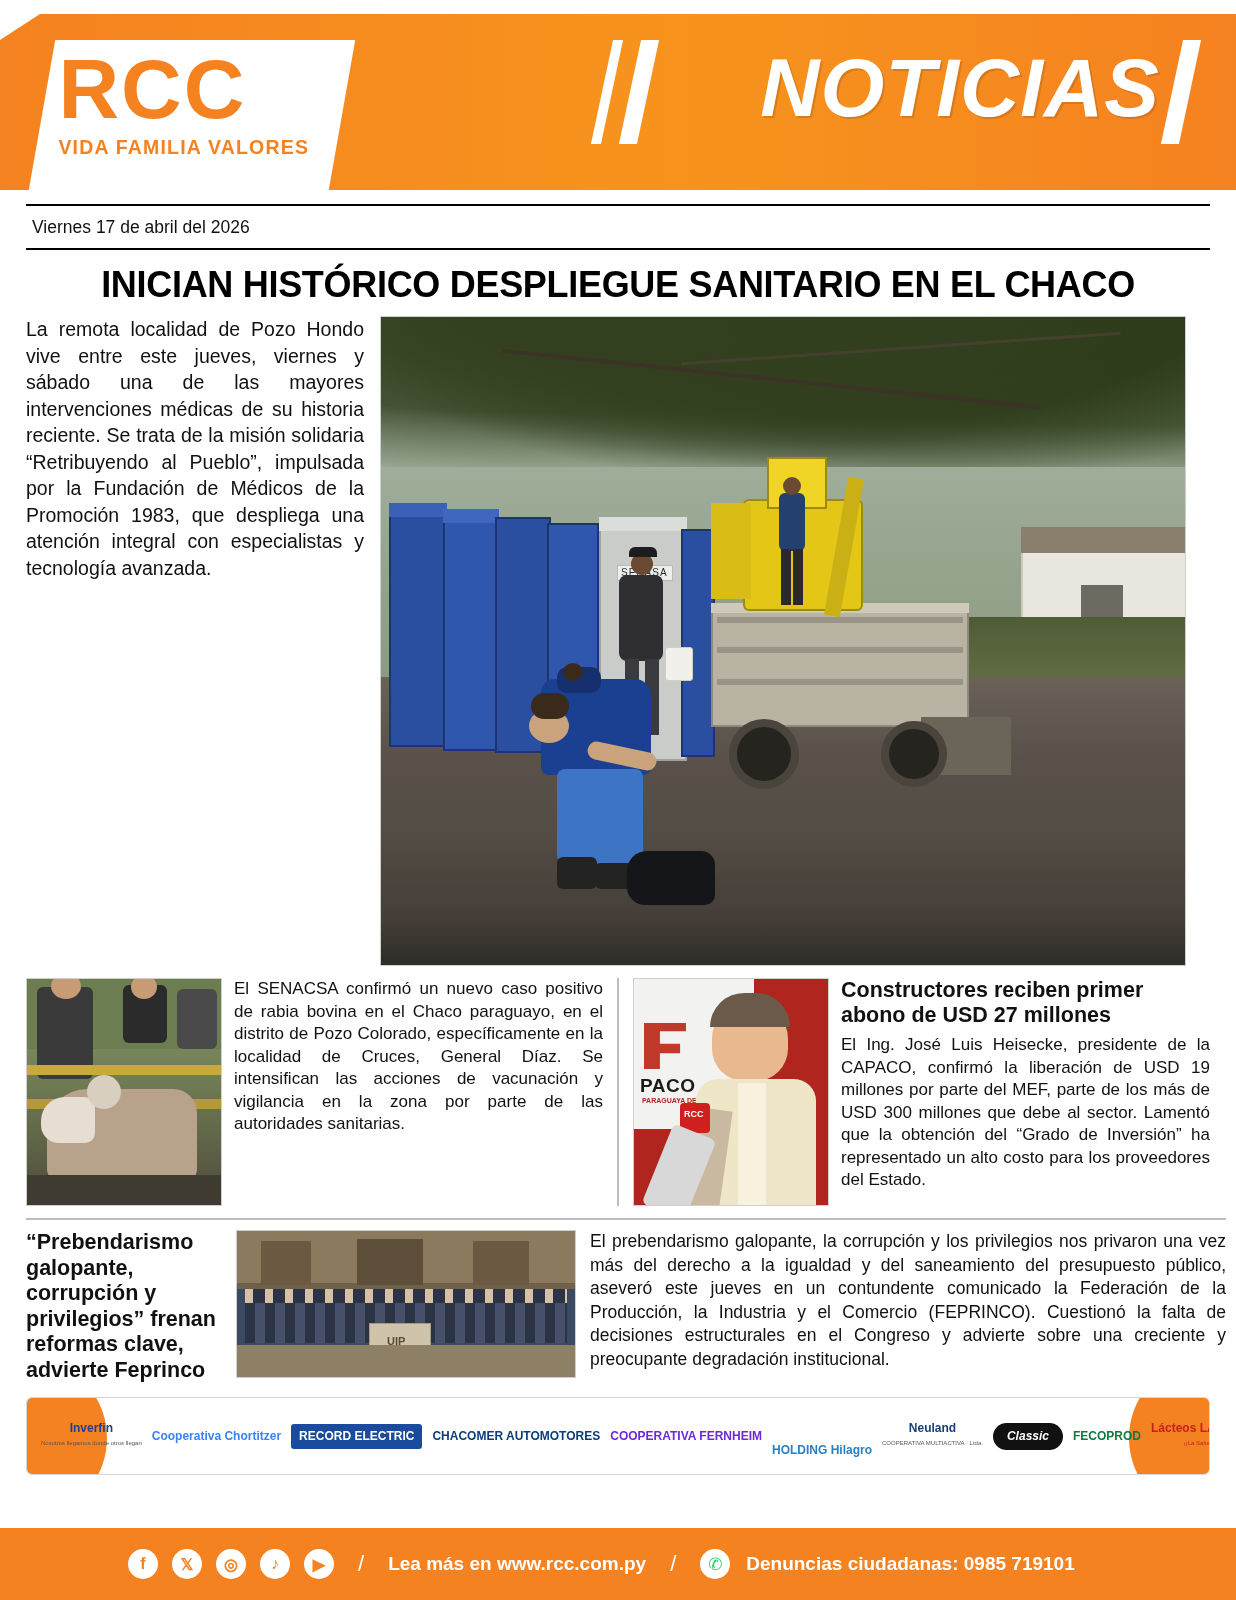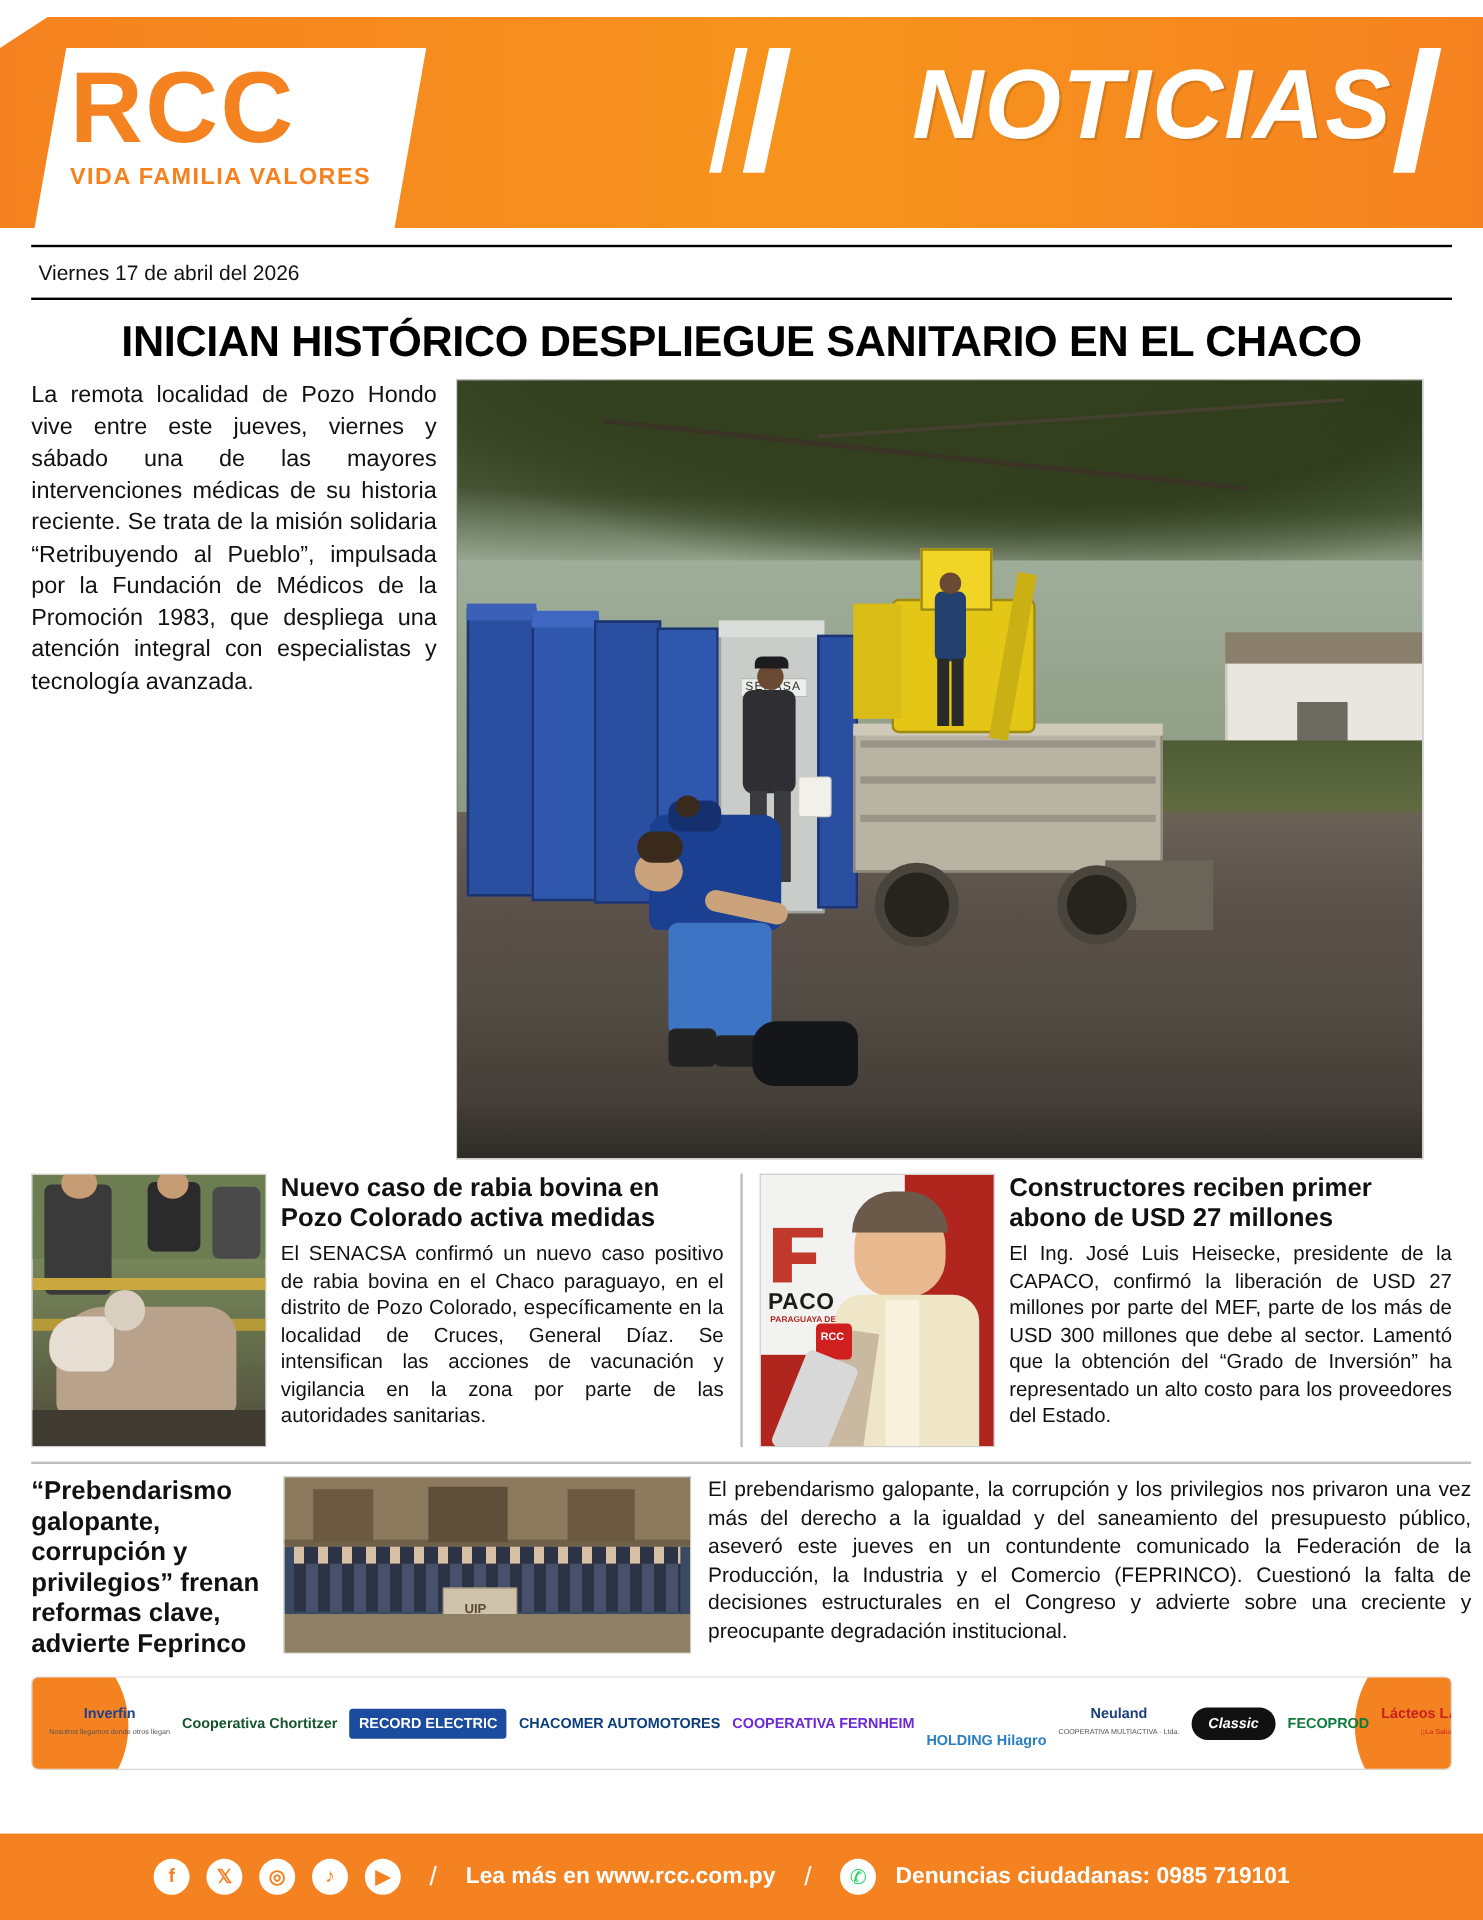--- a/index.html
+++ b/index.html
@@ -252,21 +252,20 @@
         <div class="ph" style="left:104px;top:-4px;width:26px;height:24px;border-radius:50%;background:#c79b74;"></div>
         <div class="ph" style="left:150px;top:10px;width:40px;height:60px;background:#4a4a4a;border-radius:6px;"></div>
         <div class="ph" style="left:0;top:86px;width:196px;height:10px;background:#c8a83f;"></div>
         <div class="ph" style="left:0;top:120px;width:196px;height:10px;background:#b79a38;"></div>
         <div class="ph" style="left:20px;top:110px;width:150px;height:92px;background:#b8a28c;border-radius:40px 24px 12px 12px;"></div>
         <div class="ph" style="left:14px;top:118px;width:54px;height:46px;background:#e6ded2;border-radius:24px 10px 10px 18px;"></div>
         <div class="ph" style="left:60px;top:96px;width:34px;height:34px;background:#d9cfc0;border-radius:50%;"></div>
         <div class="ph" style="left:0;top:196px;width:196px;height:32px;background:#3f3b31;"></div>
       </div>
       <div class="sec-text">
-        <div class="sec-title">Nuevo caso de rabia bovina en Pozo Colorado activa medidas</div>
         <p class="sec-body">El SENACSA confirmó un nuevo caso positivo de rabia bovina en el Chaco paraguayo, en el distrito de Pozo Colorado, específicamente en la localidad de Cruces, General Díaz. Se intensifican las acciones de vacunación y vigilancia en la zona por parte de las autoridades sanitarias.</p>
       </div>
     </div>
 
     <div class="divider-v"></div>
 
     <div class="sec-item">
       <div class="sec-img">
         <div class="ph" style="left:0;top:0;width:196px;height:228px;background:#b0261f;"></div>
         <div class="ph" style="left:0;top:0;width:120px;height:150px;background:#f2f2f0;"></div>
@@ -277,21 +276,21 @@
         <div class="ph" style="left:76px;top:14px;width:80px;height:34px;border-radius:40px 40px 0 0;background:#6b5a4a;"></div>
         <div class="ph" style="left:62px;top:100px;width:120px;height:128px;background:#efe6c8;border-radius:22px 22px 0 0;"></div>
         <div class="ph" style="left:104px;top:104px;width:28px;height:124px;background:#f7f1dd;"></div>
         <div class="ph" style="left:58px;top:130px;width:34px;height:98px;background:#c9b9a0;transform:rotate(8deg);"></div>
         <div class="ph" style="left:46px;top:124px;width:30px;height:30px;background:#cf1f1f;border-radius:4px;"></div>
         <div class="ph" style="left:50px;top:130px;font-size:9px;font-weight:bold;color:#fff;">RCC</div>
         <div class="ph" style="left:22px;top:150px;width:46px;height:86px;background:#d8d8d8;transform:rotate(22deg);border-radius:6px;"></div>
       </div>
       <div class="sec-text">
         <div class="sec-title">Constructores reciben primer abono de USD 27 millones</div>
-        <p class="sec-body">El Ing. José Luis Heisecke, presidente de la CAPACO, confirmó la liberación de USD 27 millones por parte del MEF, parte de los más de USD 300 millones que debe al sector. Lamentó que la obtención del “Grado de Inversión” ha representado un alto costo para los proveedores del Estado.</p>
+        <p class="sec-body">El Ing. José Luis Heisecke, presidente de la CAPACO, confirmó la liberación de USD 19 millones por parte del MEF, parte de los más de USD 300 millones que debe al sector. Lamentó que la obtención del “Grado de Inversión” ha representado un alto costo para los proveedores del Estado.</p>
       </div>
     </div>
   </div>
 
   <div class="third-row">
     <div class="third-title">“Prebendarismo galopante, corrupción y privilegios” frenan reformas clave, advierte Feprinco</div>
 
     <div class="third-img">
       <div class="ph" style="left:0;top:0;width:340px;height:148px;background:#c8b89a;"></div>
       <div class="ph" style="left:0;top:0;width:340px;height:54px;background:#8c7a5e;"></div>
@@ -308,21 +307,21 @@
     </div>
 
     <div class="third-body">El prebendarismo galopante, la corrupción y los privilegios nos privaron una vez más del derecho a la igualdad y del saneamiento del presupuesto público, aseveró este jueves en un contundente comunicado la Federación de la Producción, la Industria y el Comercio (FEPRINCO). Cuestionó la falta de decisiones estructurales en el Congreso y advierte sobre una creciente y preocupante degradación institucional.</div>
   </div>
 
   <div class="sponsors">
     <div class="sp" style="color:#1b3f91;">
       <span>Inverfin</span><br>
       <span style="font-size:6px;font-weight:normal;color:#555;">Nosotros llegamos donde otros llegan</span>
     </div>
-    <div class="sp" style="color:#14532d;">
+    <div class="sp" style="color:#3b82f6;">
       <span>Cooperativa Chortitzer</span>
     </div>
     <div class="sp" style="color:#fff;background:#1b4b9c;padding:6px 8px;border-radius:3px;">
       <span>RECORD ELECTRIC</span>
     </div>
     <div class="sp" style="color:#0a3d7a;">
       <span>CHACOMER AUTOMOTORES</span>
     </div>
     <div class="sp" style="color:#6d28d9;">
       <span>COOPERATIVA FERNHEIM</span>

